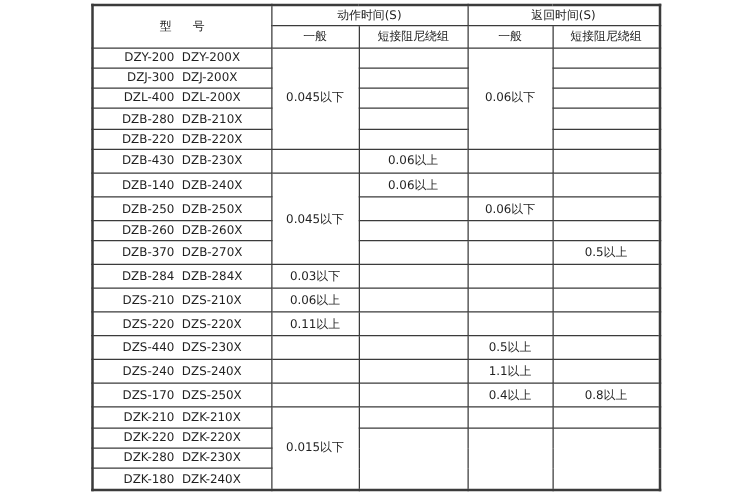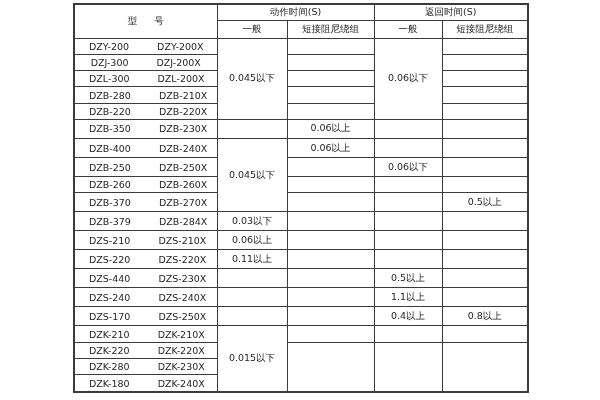--- a/index.html
+++ b/index.html
@@ -28,21 +28,21 @@
     text-align: center;
     vertical-align: middle;
     font-weight: normal;
     overflow: hidden;
     white-space: nowrap;
   }
   table.spec { border: 2px solid #3b3b3b; }
   tr.hdr-top  { height: 16px; }
   tr.hdr-sub  { height: 18px; }
   th.model-hdr { letter-spacing: 7px; text-indent: 7px; }
-  td.model span { display: inline-block; margin: 0 14px; }
+  td.model span { display: inline-block; margin: 0 3px; }
 </style>
 </head>
 <body>
 
 <div class="page">
   <table class="spec">
     <colgroup>
       <col style="width:143px">
       <col style="width:70px">
       <col style="width:87px">
@@ -69,43 +69,43 @@
           <td class="val"></td>
           <td class="val" rowspan="5">0.06以下</td>
           <td class="val"></td>
         </tr>
         <tr>
           <td class="model"><span>DZJ-300</span><span>DZJ-200X</span></td>
           <td class="val"></td>
           <td class="val"></td>
         </tr>
         <tr>
-          <td class="model"><span>DZL-300</span><span>DZL-200X</span></td>
+          <td class="model"><span>DZL-400</span><span>DZL-200X</span></td>
           <td class="val"></td>
           <td class="val"></td>
         </tr>
         <tr>
           <td class="model"><span>DZB-280</span><span>DZB-210X</span></td>
           <td class="val"></td>
           <td class="val"></td>
         </tr>
         <tr>
           <td class="model"><span>DZB-220</span><span>DZB-220X</span></td>
           <td class="val"></td>
           <td class="val"></td>
         </tr>
         <tr>
-          <td class="model"><span>DZB-350</span><span>DZB-230X</span></td>
+          <td class="model"><span>DZB-430</span><span>DZB-230X</span></td>
           <td class="val"></td>
           <td class="val">0.06以上</td>
           <td class="val"></td>
           <td class="val"></td>
         </tr>
         <tr>
-          <td class="model"><span>DZB-400</span><span>DZB-240X</span></td>
+          <td class="model"><span>DZB-140</span><span>DZB-240X</span></td>
           <td class="val" rowspan="4">0.045以下</td>
           <td class="val">0.06以上</td>
           <td class="val"></td>
           <td class="val"></td>
         </tr>
         <tr>
           <td class="model"><span>DZB-250</span><span>DZB-250X</span></td>
           <td class="val"></td>
           <td class="val">0.06以下</td>
           <td class="val"></td>
@@ -116,21 +116,21 @@
           <td class="val"></td>
           <td class="val"></td>
         </tr>
         <tr>
           <td class="model"><span>DZB-370</span><span>DZB-270X</span></td>
           <td class="val"></td>
           <td class="val"></td>
           <td class="val">0.5以上</td>
         </tr>
         <tr>
-          <td class="model"><span>DZB-379</span><span>DZB-284X</span></td>
+          <td class="model"><span>DZB-284</span><span>DZB-284X</span></td>
           <td class="val">0.03以下</td>
           <td class="val"></td>
           <td class="val"></td>
           <td class="val"></td>
         </tr>
         <tr>
           <td class="model"><span>DZS-210</span><span>DZS-210X</span></td>
           <td class="val">0.06以上</td>
           <td class="val"></td>
           <td class="val"></td>

